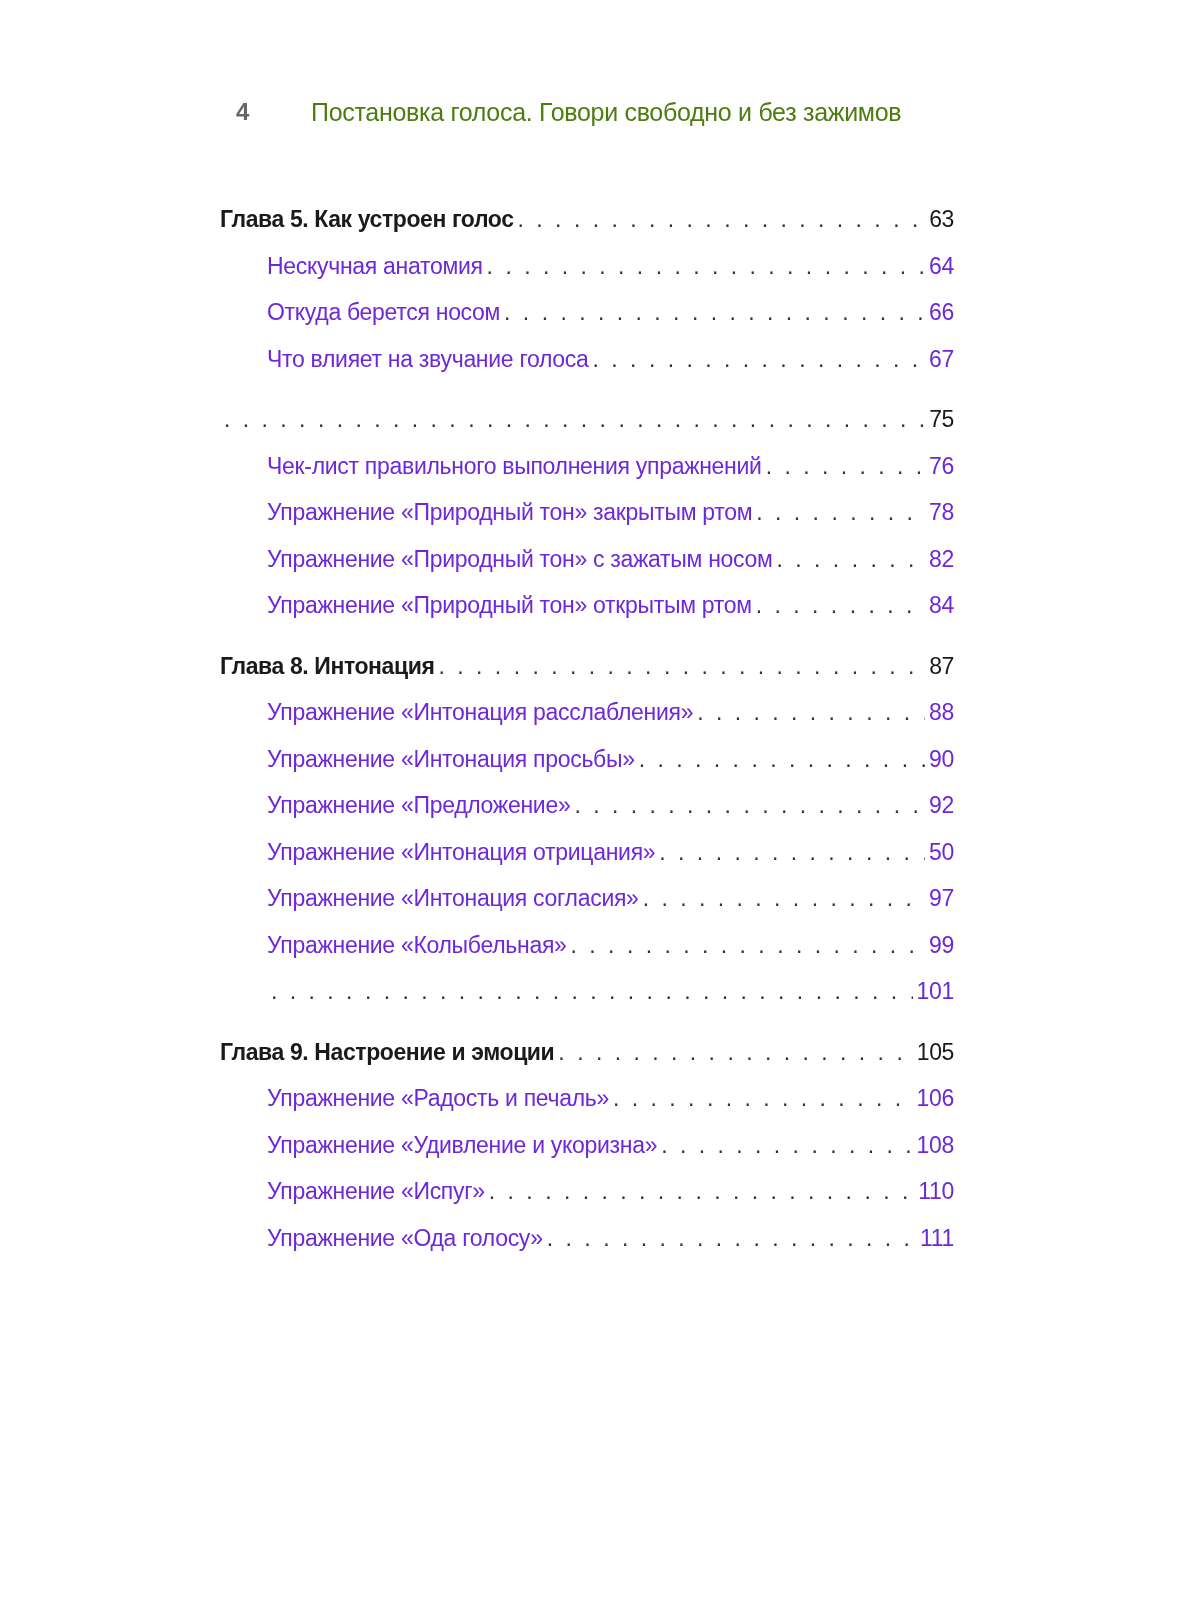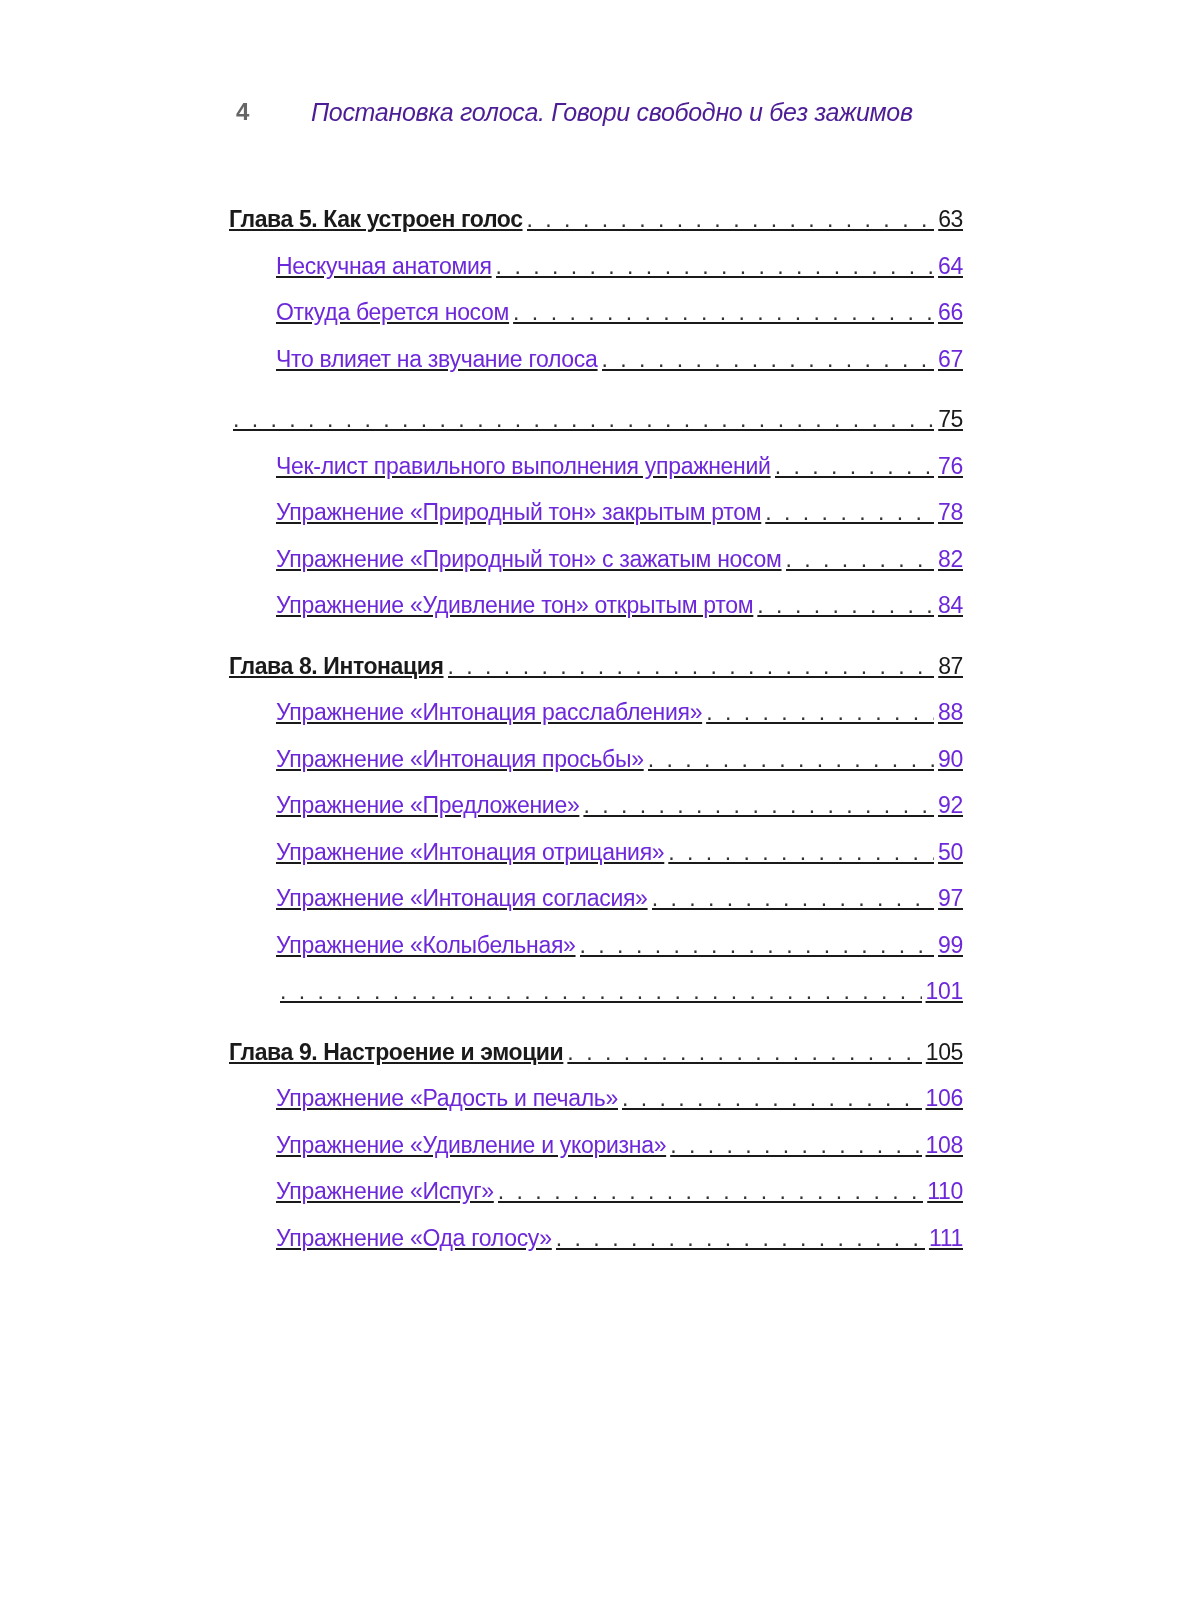--- a/index.html
+++ b/index.html
@@ -1,22 +1,22 @@
 <!DOCTYPE html>
 <html><head>
 <meta charset="utf-8">
 <style>
   html, body { margin:0; padding:0; background:#ffffff; }
   body { width:1200px; height:1600px; position:relative; overflow:hidden;
          font-family:"Liberation Sans", "DejaVu Sans", sans-serif; color:#1a1a1a; }
   .header { position:absolute; top:92px; left:236px; right:220px; height:40px;
             display:flex; align-items:center; }
   .page-num { font-size:24px; font-weight:bold; color:#666; width:75px; }
-  .running-title { font-size:25px; color:#4c1d95; letter-spacing:-0.3px; white-space:nowrap;font-style:italic; }
-  .toc { position:absolute; top:196px; left:229px; width:734px;text-decoration:underline; }
+  .running-title { font-size:25px; color:#4d7c0f; letter-spacing:-0.3px; white-space:nowrap; }
+  .toc { position:absolute; top:196px; left:220px; width:734px; }
   .chapter { margin-bottom:14px; }
   .row { display:flex; align-items:baseline; height:46.5px; line-height:46.5px;
          font-size:23px; white-space:nowrap; }
   .row.head { font-weight:bold; letter-spacing:-0.4px; }
   .row.sub { padding-left:47px; color:#6d28d9; letter-spacing:-0.3px; }
   .row .label { flex:0 0 auto; }
   .row .leader { flex:1 1 auto; overflow:hidden; margin:0 4px; color:#333; font-weight:normal;
                  letter-spacing:3px; }
   .row .leader::before { content:". . . . . . . . . . . . . . . . . . . . . . . . . . . . . . . . . . . . . . . . . . . . . . . . . . . . . . . . . . . . . . . . . . . . . . . . . . . . . . . . . . . . . . . . . . . . . . . . . . . . . . . ."; }
   .row .page { flex:0 0 auto; font-weight:normal; text-align:left; }
@@ -69,21 +69,21 @@
         <span class="label">Упражнение «Природный тон» закрытым ртом</span>
         <span class="leader"></span>
         <span class="page">78</span>
       </div>
     <div class="row sub">
         <span class="label">Упражнение «Природный тон» с зажатым носом</span>
         <span class="leader"></span>
         <span class="page">82</span>
       </div>
     <div class="row sub">
-        <span class="label">Упражнение «Удивление тон» открытым ртом</span>
+        <span class="label">Упражнение «Природный тон» открытым ртом</span>
         <span class="leader"></span>
         <span class="page">84</span>
       </div>
   </div>
 
   <div class="chapter">
     <div class="row head">
         <span class="label">Глава 8. Интонация</span>
         <span class="leader"></span>
         <span class="page">87</span>

